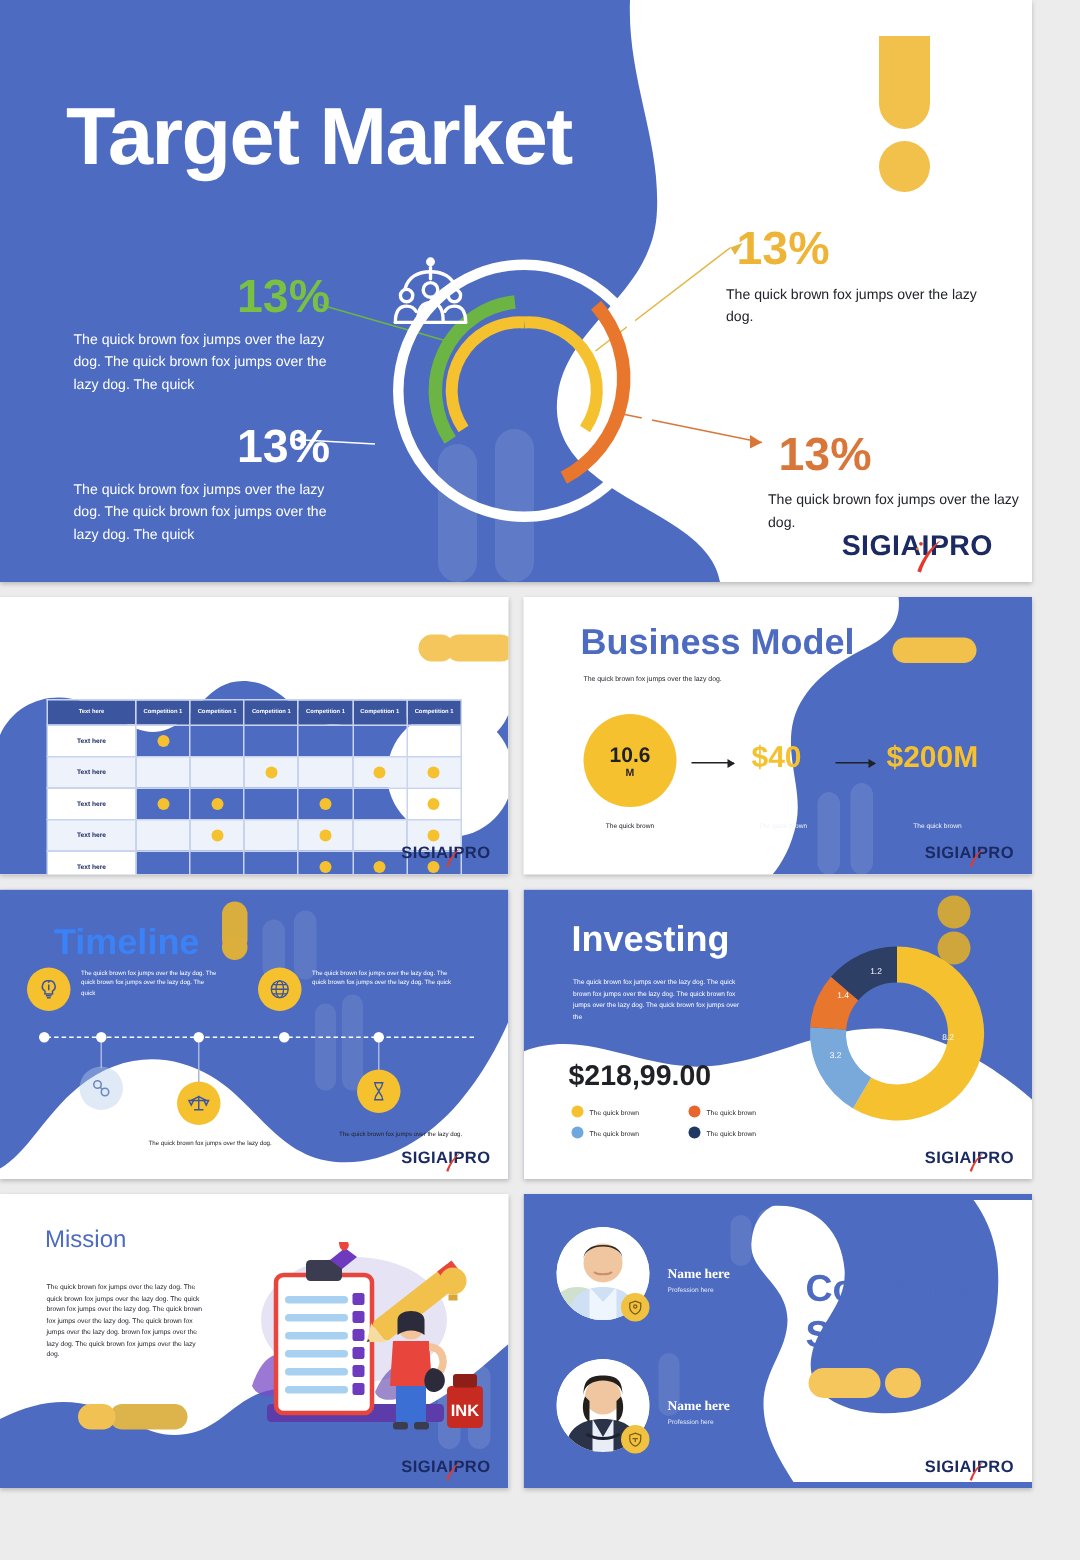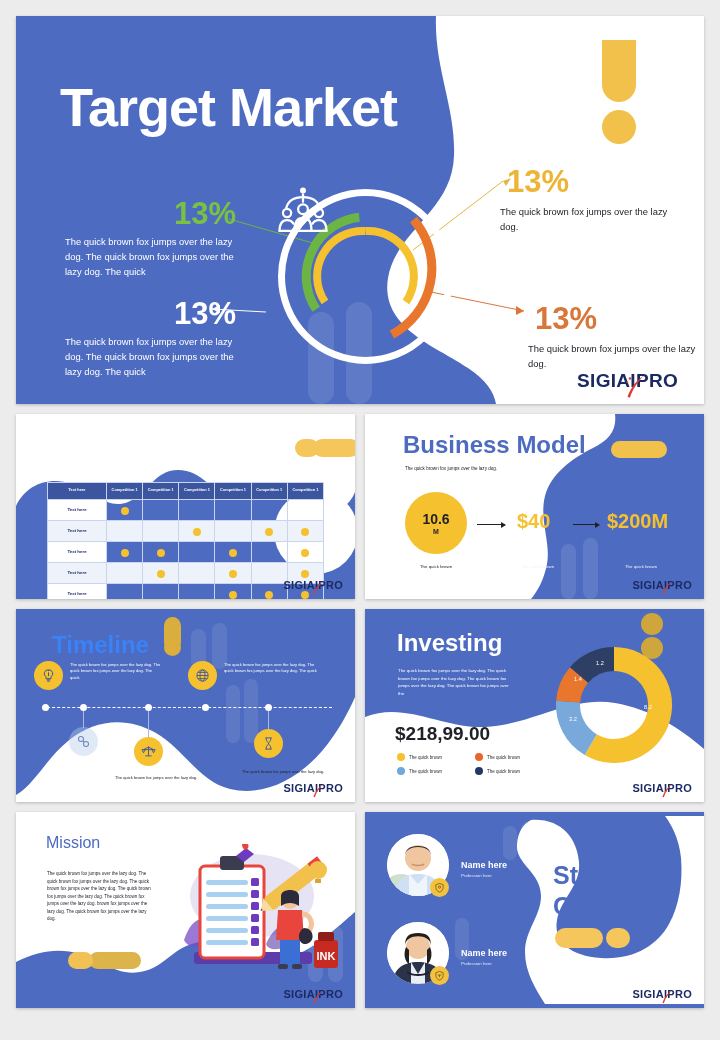--- a/index.html
+++ b/index.html
@@ -2,21 +2,21 @@
 <html><head>
 <meta charset="utf-8">
 <style>
   html,body{margin:0;padding:0;}
   body{
     width:720px;height:1040px;
     background:#ececec;
     font-family:"Liberation Sans", sans-serif;
     overflow:hidden;
   }
-  .deck{position:relative;width:720px;height:828px;box-sizing:border-box;padding:16px;}
+  .deck{position:relative;width:720px;height:828px;box-sizing:border-box;padding:0;}
 
   
   .slide{position:relative;overflow:hidden;background:#fff;
          box-shadow:0 1px 3px rgba(0,0,0,.22);}
   .hero{width:688px;height:388px;margin:0 0 10px 0;}
   .row{display:flex;gap:10px;margin-bottom:10px;}
   .half{width:339px;height:185px;}
   .half.tall{height:193px;}
   .half.bot{height:196px;}
 
@@ -107,21 +107,21 @@
 
   
   .st .title{position:absolute;left:188px;top:48px;font-size:25px;font-weight:bold;color:#4d6bc0;
              line-height:1.22;z-index:5;}
   .st .pill1{position:absolute;left:190px;top:116px;width:48px;height:20px;border-radius:11px;background:#f5c65c;z-index:5;}
   .st .pill2{position:absolute;left:241px;top:116px;width:24px;height:20px;border-radius:11px;background:#f5c65c;z-index:5;}
   .st .card{position:absolute;z-index:5;}
   .st .av{position:absolute;width:62px;height:62px;border-radius:50%;background:#fff;overflow:hidden;}
   .st .badge{position:absolute;width:19px;height:19px;border-radius:50%;background:#f1c140;
              display:flex;align-items:center;justify-content:center;}
-  .st .nm{position:absolute;font-size:9px;font-weight:bold;color:#fff;}
+  .st .nm{position:absolute;font-size:9px;font-weight:bold;color:#fff;font-family:Liberation Serif, serif;}
   .st .pf{position:absolute;font-size:4.4px;color:#e3e9f8;}
 </style>
 </head>
 <body>
 
 <div class="deck">
 
   <div class="slide hero">
     <div class="bg-blue"></div>
     <div class="white-right"></div>
@@ -570,22 +570,22 @@
                  C160,118 176,104 176,84 C176,60 150,52 152,32
                  C153,20 158,12 166,8 Z" fill="#ffffff"></path>
         <g opacity="0.09" fill="#ffffff">
           <rect x="138" y="14" width="14" height="34" rx="7"></rect>
           <rect x="156" y="10" width="14" height="38" rx="7"></rect>
           <rect x="90" y="106" width="14" height="42" rx="7"></rect>
         </g>
       </svg>
 
       <div class="title">
+        <div>Company</div>
         <div>Staff</div>
-        <div>Company</div>
       </div>
       <div class="pill1"></div>
       <div class="pill2"></div>
 
       <div class="card" style="left:22px;top:22px;width:150px;height:70px">
         <div class="av" style="left:0;top:0">
           <svg viewBox="0 0 62 62" width="62" height="62">
             <circle cx="31" cy="31" r="31" fill="#ffffff"></circle>
             <ellipse cx="14" cy="52" rx="16" ry="12" fill="#cfe0cf"></ellipse>
             <path d="M8 62 C8 46 18 40 31 40 C44 40 54 46 54 62 Z" fill="#cfe0f5"></path>

